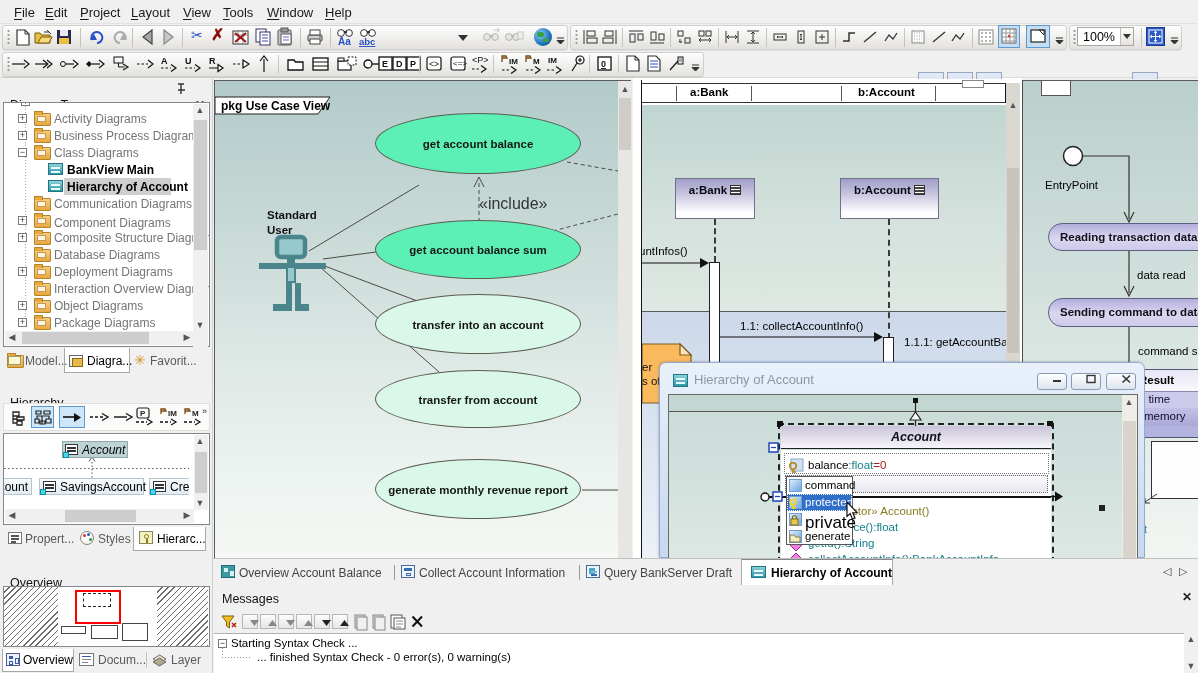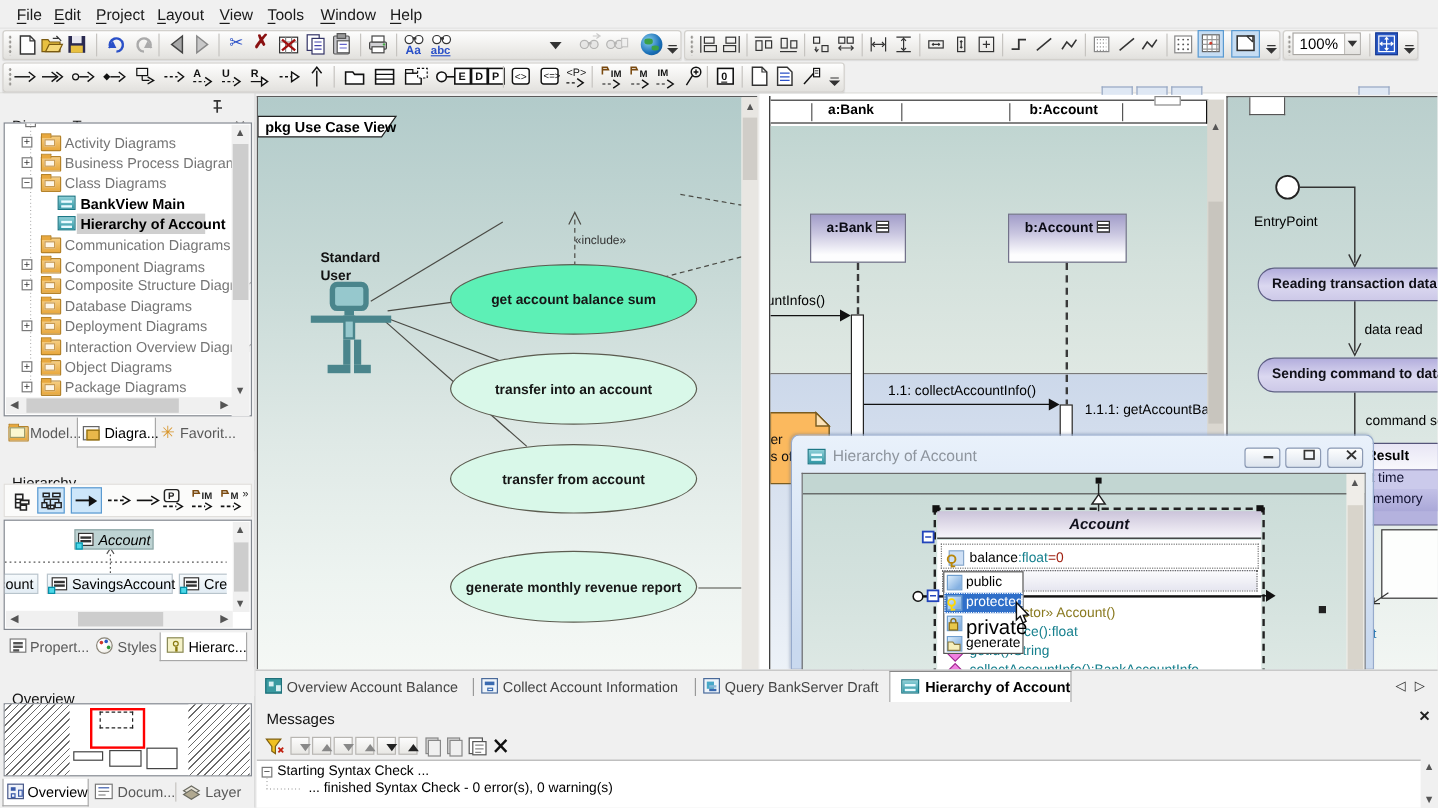--- a/index.html
+++ b/index.html
@@ -711,25 +711,26 @@
     <path d="M338 150 L403 133" stroke="#4a4a44" stroke-width="1" stroke-dasharray="4 3"></path>
     <path d="M264 141 L264 99" stroke="#4a4a44" stroke-width="1" stroke-dasharray="4 3"></path>
     <path d="M259 106 L264 96 L269 106" stroke="#4a4a44" stroke-width="1" fill="none"></path>
    </svg>
 
    <svg class="ab" style="left:0;top:16px" width="120" height="18">
           <path d="M0 0 H115 L103 17 H0 Z" fill="#fff" stroke="#222" stroke-width="1"></path>
           <text x="6" y="13" font-size="12" font-weight="bold" fill="#000">pkg Use Case View</text>
         </svg>
 
+   <div class="ell" style="left:160px;top:32px;width:206px;height:61px;line-height:61px;background:#5df0b6">get account balance</div>
    <div class="ell" style="left:160px;top:139px;width:206px;height:59px;line-height:59px;background:#5df0b6">get account balance sum</div>
    <div class="ell" style="left:160px;top:213px;width:206px;height:60px;line-height:60px;background:#d9f8e9">transfer into an account</div>
    <div class="ell" style="left:160px;top:289px;width:206px;height:58px;line-height:58px;background:#d9f8e9">transfer from account</div>
    <div class="ell" style="left:160px;top:378px;width:206px;height:60px;line-height:60px;background:#d9f8e9">generate monthly revenue report</div>
-   <span class="ab" style="left:264px;top:114px;font-size:10px;color:#333">«include»</span>
+   <span class="ab" style="left:264px;top:114px;font-size:16px;color:#333">«include»</span>
 
    <div class="ab" style="left:52px;top:127px;width:60px;height:34px;font-size:11.5px;font-weight:bold;color:#111;line-height:15px">Standard<br>User</div>
    <svg class="ab" style="left:60px;top:154px" width="70" height="80">
      <rect x="2" y="2" width="28" height="20" rx="4" fill="#96c8cd" stroke="#4a858c" stroke-width="4.5"></rect>
      <rect x="12" y="24" width="8" height="4" fill="#4a858c"></rect>
      <rect x="-16" y="28" width="67" height="6" fill="#4a858c"></rect>
      <rect x="11" y="28" width="10" height="20" fill="#4a858c"></rect>
      <rect x="13" y="33" width="6" height="13" fill="#96c8cd"></rect>
      <rect x="11" y="48" width="6" height="21" fill="#4a858c"></rect>
      <rect x="20" y="48" width="6" height="21" fill="#4a858c"></rect>
@@ -901,21 +902,21 @@
           <path d="M7 0 L14 7 L7 14 L0 7 Z" fill="#f080e0" stroke="#a02890" stroke-width="1"></path>
         </svg>
    <span class="ab" style="left:139px;top:110px;font-size:11.5px;color:#8a7a20">«constructor» Account()</span>
    <span class="ab" style="left:139px;top:126px;font-size:11.5px;color:#17808e">getBalance():float</span>
    <span class="ab" style="left:139px;top:142px;font-size:11.5px;color:#17808e">getId():String</span>
    <span class="ab" style="left:139px;top:158px;font-size:11.5px;color:#17808e">collectAccountInfo():BankAccountInfo</span>
 
    <div class="ab" style="left:117px;top:81px;width:67px;height:69px;background:#fff;border:1px solid #555">
      <div class="ab" style="left:0;top:0;width:65px;height:17px">
             <span class="ddi"></span>
-            <span class="ab" style="left:18px;top:2px;font-size:11.5px;color:#000">public</span>
+            <span class="ab" style="left:18px;top:2px;font-size:11.5px;color:#000">command</span>
           </div>
      <div class="ab" style="left:0;top:17px;width:65px;height:17px;background:#2f6fc9;outline:1px dotted #fff;outline-offset:-1px">
             <span class="ddi"></span>
             <svg class="ab" style="left:2px;top:3px" width="13" height="13">
               <circle cx="4" cy="5" r="2.8" fill="none" stroke="#ffd700" stroke-width="1.5"></circle>
               <path d="M4 8 V12 M4 11 h3" stroke="#ffd700" stroke-width="1.5"></path>
             </svg>
             <span class="ab" style="left:18px;top:2px;font-size:11.5px;color:#fff">protected</span>
           </div>
      <div class="ab" style="left:0;top:34px;width:65px;height:17px">

